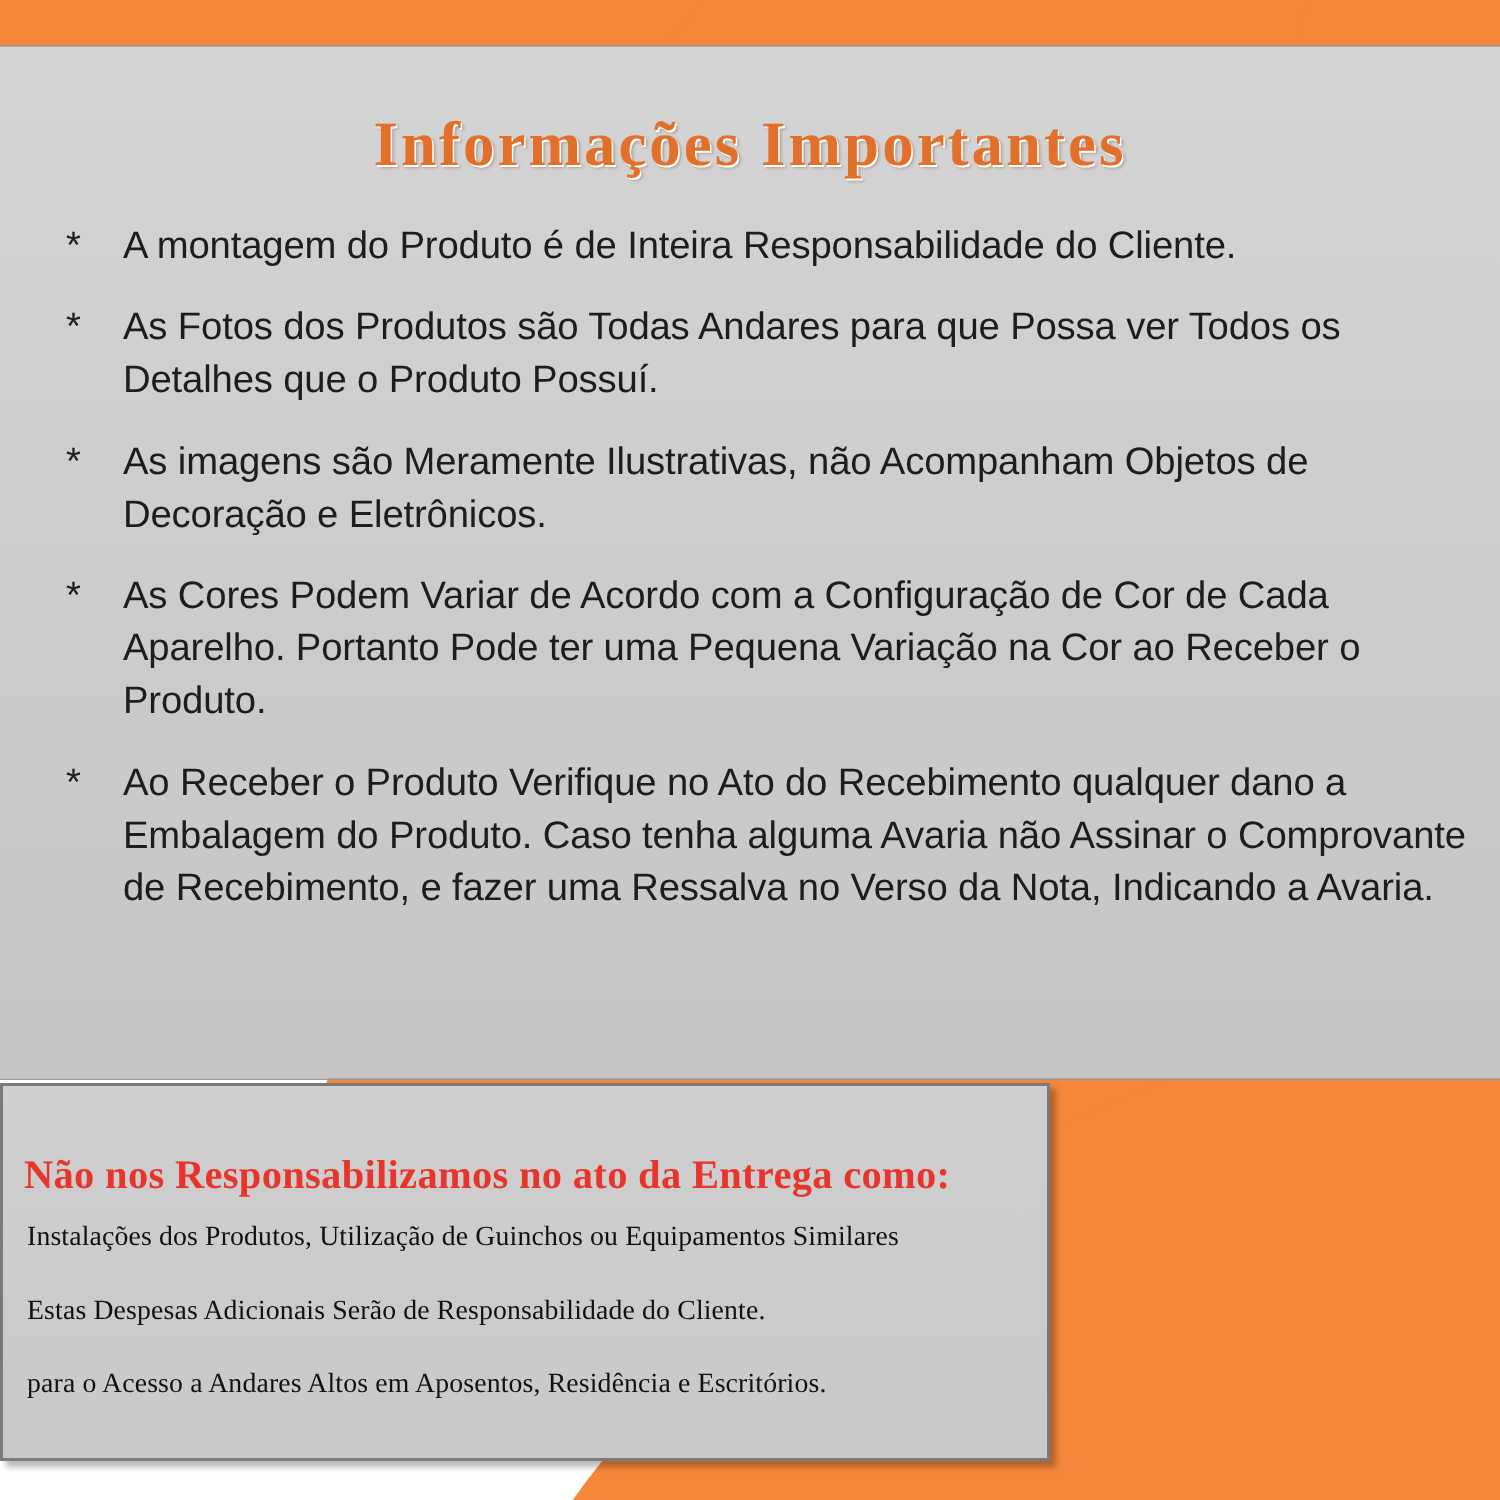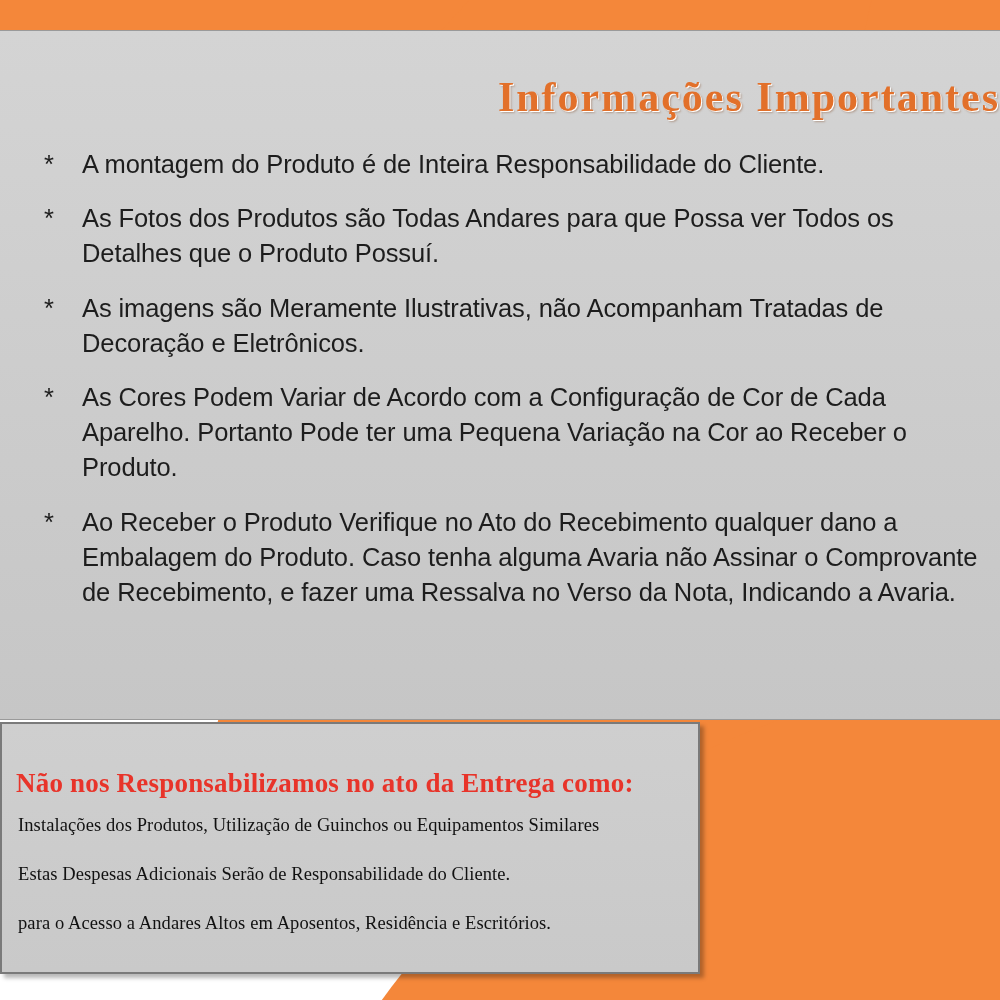--- a/index.html
+++ b/index.html
@@ -99,21 +99,21 @@
     width: 1000px;
     height: 690px;
     background: linear-gradient(180deg, #d4d4d4 0%, #cccccc 55%, #c6c6c6 100%);
     border-top: 1px solid #9a9a9a;
     border-bottom: 1px solid #9a9a9a;
     box-sizing: border-box;
   }
   .card-title {
     margin: 0;
     padding: 42px 0 0 0;
-    text-align: right;
+    text-align: center;
     font-family: "Liberation Serif", serif;
     font-weight: bold;
     font-size: 42px;
     letter-spacing: 2px;
     color: #e2702a;
     text-shadow: 1px 1px 0 #ffffff, 2px 2px 2px rgba(120,60,20,0.35);
   }
   .bullets {
     margin: 0;
     padding: 26px 22px 0 22px;
@@ -196,21 +196,21 @@
         <span class="btext">A montagem do Produto é de Inteira Responsabilidade do Cliente.</span>
       </div>
 
       <div class="bullet">
         <span class="star">*</span>
         <span class="btext">As Fotos dos Produtos são Todas Andares para que Possa ver Todos os Detalhes que o Produto Possuí.</span>
       </div>
 
       <div class="bullet">
         <span class="star">*</span>
-        <span class="btext">As imagens são Meramente Ilustrativas, não Acompanham Tratadas de Decoração e Eletrônicos.</span>
+        <span class="btext">As imagens são Meramente Ilustrativas, não Acompanham Objetos de Decoração e Eletrônicos.</span>
       </div>
 
       <div class="bullet">
         <span class="star">*</span>
         <span class="btext">As Cores Podem Variar de Acordo com a Configuração de Cor de Cada Aparelho. Portanto Pode ter uma Pequena Variação na Cor ao Receber o Produto.</span>
       </div>
 
       <div class="bullet">
         <span class="star">*</span>
         <span class="btext">Ao Receber o Produto Verifique no Ato do Recebimento qualquer dano a Embalagem do Produto. Caso tenha alguma Avaria não Assinar o Comprovante de Recebimento, e fazer uma Ressalva no Verso da Nota, Indicando a Avaria.</span>

